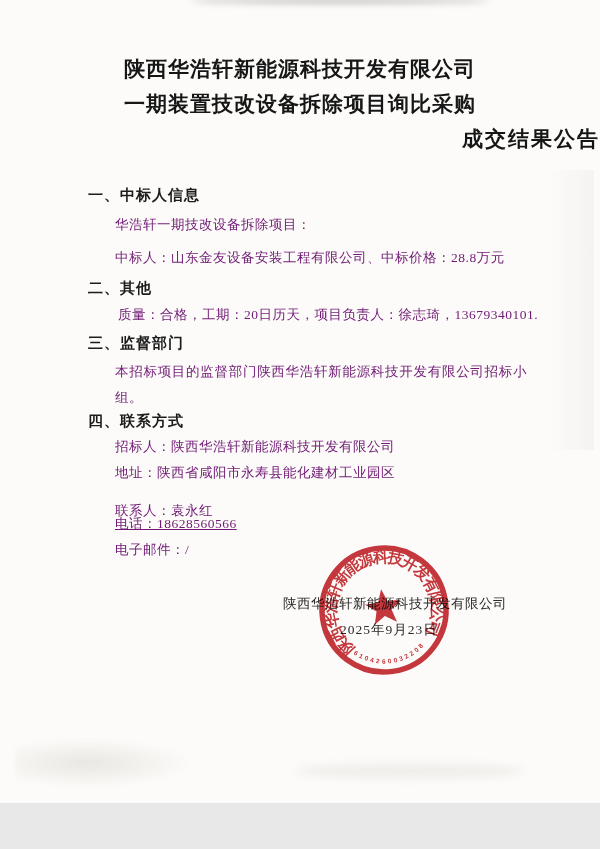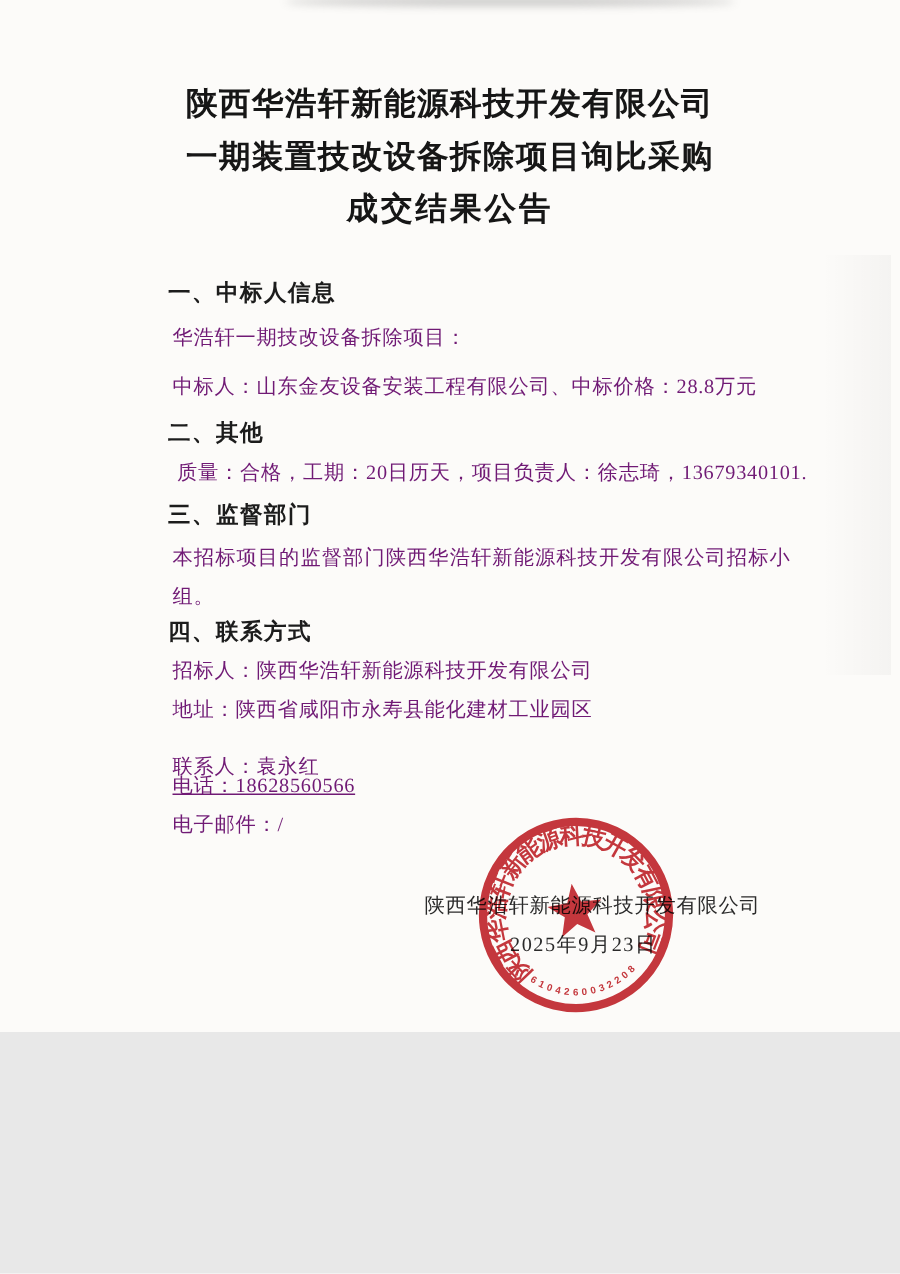--- a/index.html
+++ b/index.html
@@ -1,37 +1,37 @@
 <!DOCTYPE html>
 <html><head>
 <meta charset="utf-8">
 <style>
   html,body { margin:0; padding:0; background:#e8e8e8; }
   .page {
-    position:relative; width:600px; height:688px; margin:0 auto;
+    position:relative; width:600px; height:803px; margin:0 auto;
     background:#fcfbf9; overflow:hidden;
     font-family:"Liberation Serif","DejaVu Serif",serif; color:#242424;
   }
   .abs { position:absolute; }
   
   .smudge-top { left:190px; top:-2px; width:300px; height:6px; background:#8a8a8a; opacity:.45; filter:blur(3px); border-radius:50%; }
   .blob-1 { left:15px; top:738px; width:180px; height:50px;
     background:radial-gradient(ellipse at 40% 50%, rgba(140,130,115,.16), rgba(140,130,115,0) 70%); filter:blur(2px); }
   .blob-2 { left:295px; top:763px; width:230px; height:16px;
     background:rgba(150,140,125,.10); filter:blur(4px); border-radius:50%; }
   .blob-3 { left:548px; top:170px; width:46px; height:280px;
     background:linear-gradient(90deg, rgba(0,0,0,0), rgba(0,0,0,.03)); }
   
   .t-line { left:0; right:0; text-align:center; font-weight:bold; color:#161616; }
   .t1 { top:55px;  font-size:21px; letter-spacing:1px; }
   .t2 { top:90px;  font-size:21px; letter-spacing:1px; }
-  .t3 { top:125px; font-size:21px; letter-spacing:2px; }
+  .t3 { top:125px; font-size:21px; letter-spacing:2px;text-align:right; }
   .tno { top:154px; font-size:14.5px; letter-spacing:.5px; }
   
-  .sec-h { left:88px; font-size:15px; font-weight:bold; letter-spacing:1px; color:#1c1c1c;margin-left:24px; }
+  .sec-h { left:88px; font-size:15px; font-weight:bold; letter-spacing:1px; color:#1c1c1c; }
   .sec-p { left:115px; font-size:13.5px; letter-spacing:.5px; color:#701a75; }
   .h1 { top:186px; } .p11 { top:216px; } .p12 { top:249px; }
   .h2 { top:279px; } .p21 { top:306px; left:118px; }
   .h3 { top:334px; } .p31 { top:359px; width:412px; line-height:26px; text-align:justify; }
   .h4 { top:412px; }
   .p41 { top:438px; } .p42 { top:464px; } .p43 { top:502px; } .p44 { top:515px;text-decoration:underline; } .p45 { top:541px; }
   
   .sig-company { left:283px; top:595px; font-size:13.5px; letter-spacing:.5px; color:#2a2a2a; }
   .sig-date { left:340px; top:621px; font-size:13.5px; letter-spacing:1px; color:#2a2a2a; }
   

